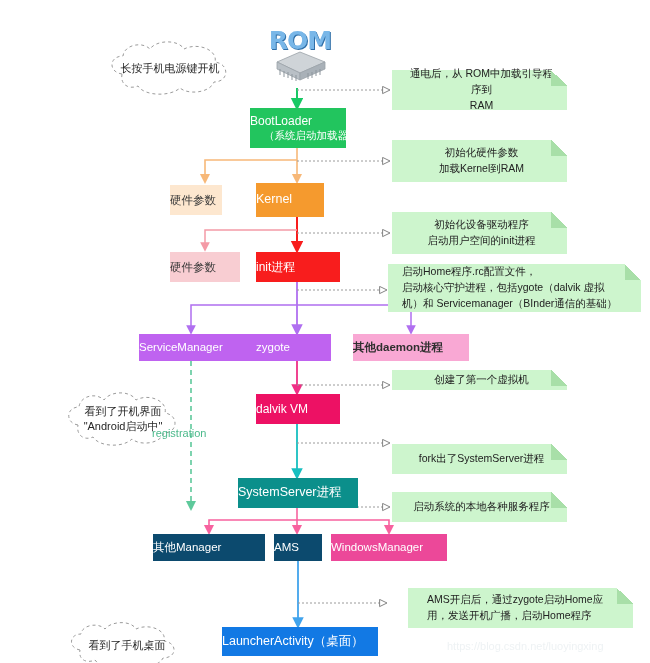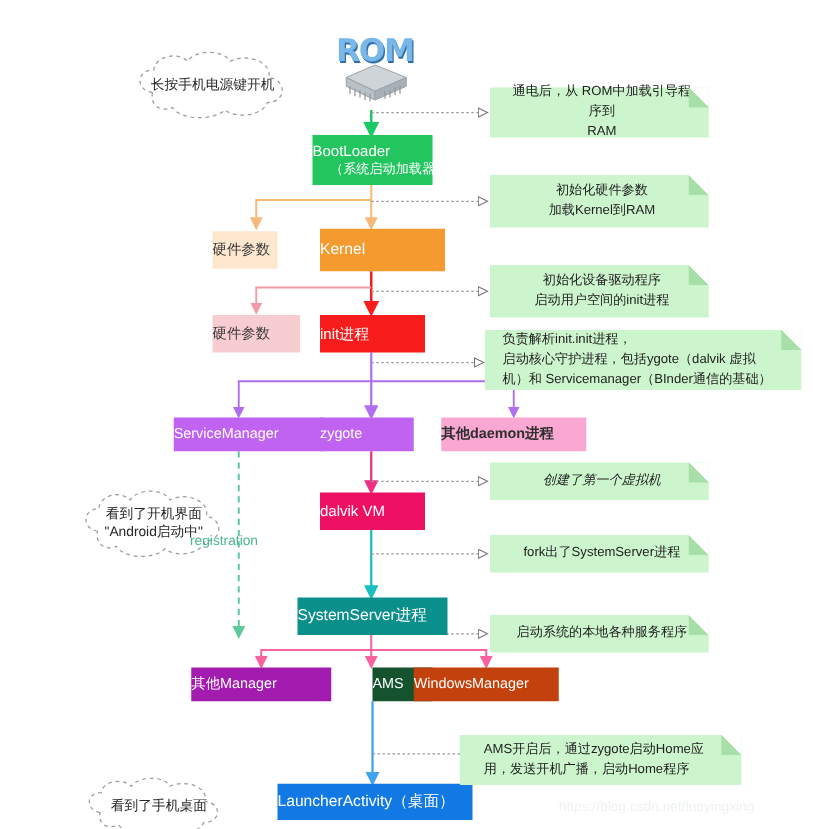--- a/index.html
+++ b/index.html
@@ -22,32 +22,32 @@
     justify-content:center;
     text-align:center;
     line-height:1.25;
     white-space:nowrap;
   }
   .node .l2{display:block;}
 
   .n-bootloader{left:250px;top:108px;width:96px;height:40px;background:#22c55e;color:#ffffff;font-size:12px;}
   .n-bootloader .l2{font-size:10.5px;padding-left:14px;}
   .n-hw{left:170px;top:185px;width:52px;height:30px;background:#fde7cf;color:#3a3a3a;font-size:11.5px;}
-  .n-kernel{left:256px;top:183px;width:100px;height:34px;background:#f59a2e;color:#ffffff;font-size:12.5px;}
+  .n-kernel{left:256px;top:183px;width:68px;height:34px;background:#f59a2e;color:#ffffff;font-size:12.5px;}
   .n-driver{left:170px;top:252px;width:70px;height:30px;background:#f8cdd2;color:#3a3a3a;font-size:11.5px;}
   .n-init{left:256px;top:252px;width:84px;height:30px;background:#f81d1d;color:#ffffff;font-size:12px;}
   .n-sm{left:139px;top:334px;width:120px;height:27px;background:#bf63f0;color:#ffffff;font-size:11.5px;}
   .n-zygote{left:256px;top:334px;width:75px;height:27px;background:#bf63f0;color:#ffffff;font-size:11.5px;}
   .n-daemon{left:353px;top:334px;width:116px;height:27px;background:#f9a8d4;color:#2f2f2f;font-size:11.5px;font-weight:bold;}
   .n-dalvik{left:256px;top:394px;width:84px;height:30px;background:#ed1164;color:#ffffff;font-size:12px;}
   .n-sysserver{left:238px;top:478px;width:120px;height:30px;background:#009municipal;}
   .n-sysserver{left:238px;top:478px;width:120px;height:30px;background:#0b8f8b;color:#ffffff;font-size:12.5px;}
-  .n-othermgr{left:153px;top:534px;width:112px;height:27px;background:#a21caf;color:#ffffff;font-size:11.5px;}
-  .n-ams{left:274px;top:534px;width:48px;height:27px;background:#14532d;color:#ffffff;font-size:11.5px;margin-left:24px;}
-  .n-winmgr{left:331px;top:534px;width:116px;height:27px;background:#c2410c;color:#ffffff;font-size:11.5px;}
+  .n-othermgr{left:153px;top:534px;width:112px;height:27px;background:#0c4a6e;color:#ffffff;font-size:11.5px;}
+  .n-ams{left:274px;top:534px;width:48px;height:27px;background:#0c4a6e;color:#ffffff;font-size:11.5px;}
+  .n-winmgr{left:331px;top:534px;width:116px;height:27px;background:#ec4899;color:#ffffff;font-size:11.5px;}
   .n-launcher{left:222px;top:627px;width:156px;height:29px;background:#1279e4;color:#ffffff;font-size:12.5px;}
 
   
   .note{
     position:absolute;
     box-sizing:border-box;
     background:#cdf5cd;
     color:#222222;
     font-size:10.5px;
     line-height:1.5;
@@ -60,24 +60,24 @@
     position:absolute;right:0;top:0;width:16px;height:16px;
     background:linear-gradient(225deg,#ffffff 0 50%,#a8dfa8 50% 100%);
   }
   .note .nline{display:block;}
   .note.c{align-items:center;text-align:center;}
 
   .note-1{left:392px;top:70px;width:175px;height:40px;}
   .note-2{left:392px;top:140px;width:175px;height:42px;}
   .note-3{left:392px;top:212px;width:175px;height:42px;}
   .note-4{left:388px;top:264px;width:253px;height:48px;}
-  .note-5{left:392px;top:370px;width:175px;height:30px;font-style:italic;}
-  .note-6{left:392px;top:428px;width:175px;height:30px;}
+  .note-5{left:392px;top:370px;width:175px;height:20px;}
+  .note-6{left:392px;top:444px;width:175px;height:30px;}
   .note-7{left:392px;top:492px;width:175px;height:30px;}
-  .note-8{left:368px;top:588px;width:225px;height:40px;padding-left:19px;}
+  .note-8{left:408px;top:588px;width:225px;height:40px;padding-left:19px;}
 
   
   .cloud{
     position:absolute;
     display:flex;flex-direction:column;align-items:center;justify-content:center;
     text-align:center;
     color:#262626;
     font-size:11px;
     line-height:1.35;
     white-space:nowrap;
@@ -304,21 +304,21 @@
   </div>
 
   <div class="note note-3 c">
     <span class="fold"></span>
     <span class="nline">初始化设备驱动程序</span>
     <span class="nline">启动用户空间的init进程</span>
   </div>
 
   <div class="note note-4">
     <span class="fold"></span>
-    <span class="nline">负责解析init.init进程，</span>
+    <span class="nline">启动Home程序.rc配置文件，</span>
     <span class="nline">启动核心守护进程，包括ygote（dalvik 虚拟</span>
     <span class="nline">机）和 Servicemanager（BInder通信的基础）</span>
   </div>
 
   <div class="note note-5 c">
     <span class="fold"></span>
     <span class="nline">创建了第一个虚拟机</span>
   </div>
 
   <div class="note note-6 c">

